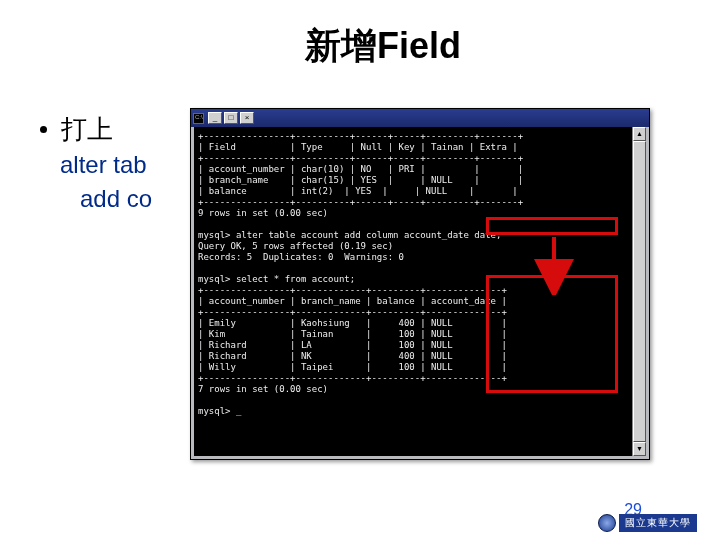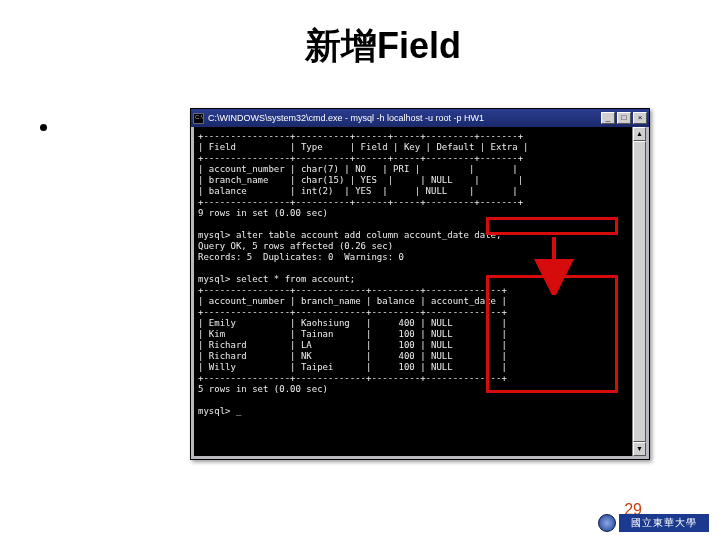--- a/index.html
+++ b/index.html
@@ -150,92 +150,95 @@
   .arrow {
     position: absolute;
     pointer-events: none;
   }
   .arrow svg { display:block; }
   .pagenum {
     position: absolute;
     right: 78px;
     bottom: 21px;
     font-size: 16px;
-    color: #c2410c;
+    color: #1d4ed8;
   }
   .footer-logo {
     position: absolute;
     right: 10px;
     bottom: 6px;
     width: 112px;
     height: 22px;
     display:flex;
     align-items:center;
     font-size:10px;
   }
   .footer-logo .seal{
     width:18px;height:18px;border-radius:50%;
     background: radial-gradient(#8aa9e8,#1b3a8f);
     border:1px solid #0a1a4a;
     margin-right:3px;
   }
   .footer-logo .txt{
     background:#1b3a8f;color:#fff;
-    padding:2px 12px;
+    padding:2px 6px;
     font-family:"Microsoft JhengHei",sans-serif;
     letter-spacing:1px;
   }
 </style>
 </head>
 <body>
 
 <div class="slide">
 
   <div class="title">新增Field</div>
 
   <div class="bullet">
-    <span class="dot"></span>
-  </div>
-
+    <span class="dot"></span><span>打上</span>
+  </div>
+
+  <div class="codebox">
+    <div>alter tab</div>
+    <div style="padding-left:20px;">add co</div>
+  </div>
 
   <div class="cmdwin">
     <div class="titlebar">
       <div class="icon"></div>
-      <div class="wtitle">C:\WINDOWS\system32\cmd.exe - mysql -h localhost -u root -p HW1</div>
       <div class="wbtns">
         <div class="wbtn">_</div>
         <div class="wbtn">□</div>
         <div class="wbtn">×</div>
       </div>
     </div>
 
     <div class="term"><span>+----------------+----------+------+-----+---------+-------+</span>
-<span>| Field          | Type     | Field | Key | Default | Extra |</span>
+<span>| Field          | Type     | Null | Key | Tainan | Extra |</span>
 <span>+----------------+----------+------+-----+---------+-------+</span>
-<span>| account_number | char(7) | NO   | PRI |         |       |</span>
+<span>| account_number | char(10) | NO   | PRI |         |       |</span>
 <span>| branch_name    | char(15) | YES  |     | NULL    |       |</span>
 <span>| balance        | int(2)  | YES  |     | NULL    |       |</span>
 <span>+----------------+----------+------+-----+---------+-------+</span>
 <span>9 rows in set (0.00 sec)</span>
 <span></span>
 <span>mysql&gt; alter table account add column account_date date;</span>
-<span>Query OK, 5 rows affected (0.26 sec)</span>
+<span>Query OK, 5 rows affected (0.19 sec)</span>
 <span>Records: 5  Duplicates: 0  Warnings: 0</span>
 <span></span>
 <span>mysql&gt; select * from account;</span>
 <span>+----------------+-------------+---------+--------------+</span>
 <span>| account_number | branch_name | balance | account_date |</span>
 <span>+----------------+-------------+---------+--------------+</span>
 <span>| Emily          | Kaohsiung   |     400 | NULL         |</span>
 <span>| Kim            | Tainan      |     100 | NULL         |</span>
 <span>| Richard        | LA          |     100 | NULL         |</span>
 <span>| Richard        | NK          |     400 | NULL         |</span>
 <span>| Willy          | Taipei      |     100 | NULL         |</span>
 <span>+----------------+-------------+---------+--------------+</span>
-<span>5 rows in set (0.00 sec)</span>
+<span>7 rows in set (0.00 sec)</span>
 <span></span>
 <span>mysql&gt; _</span></div>
 
     <div class="scrollbar">
       <div class="sbtn">▲</div>
       <div class="thumb"></div>
       <div class="sbtn down">▼</div>
     </div>
   </div>
 

